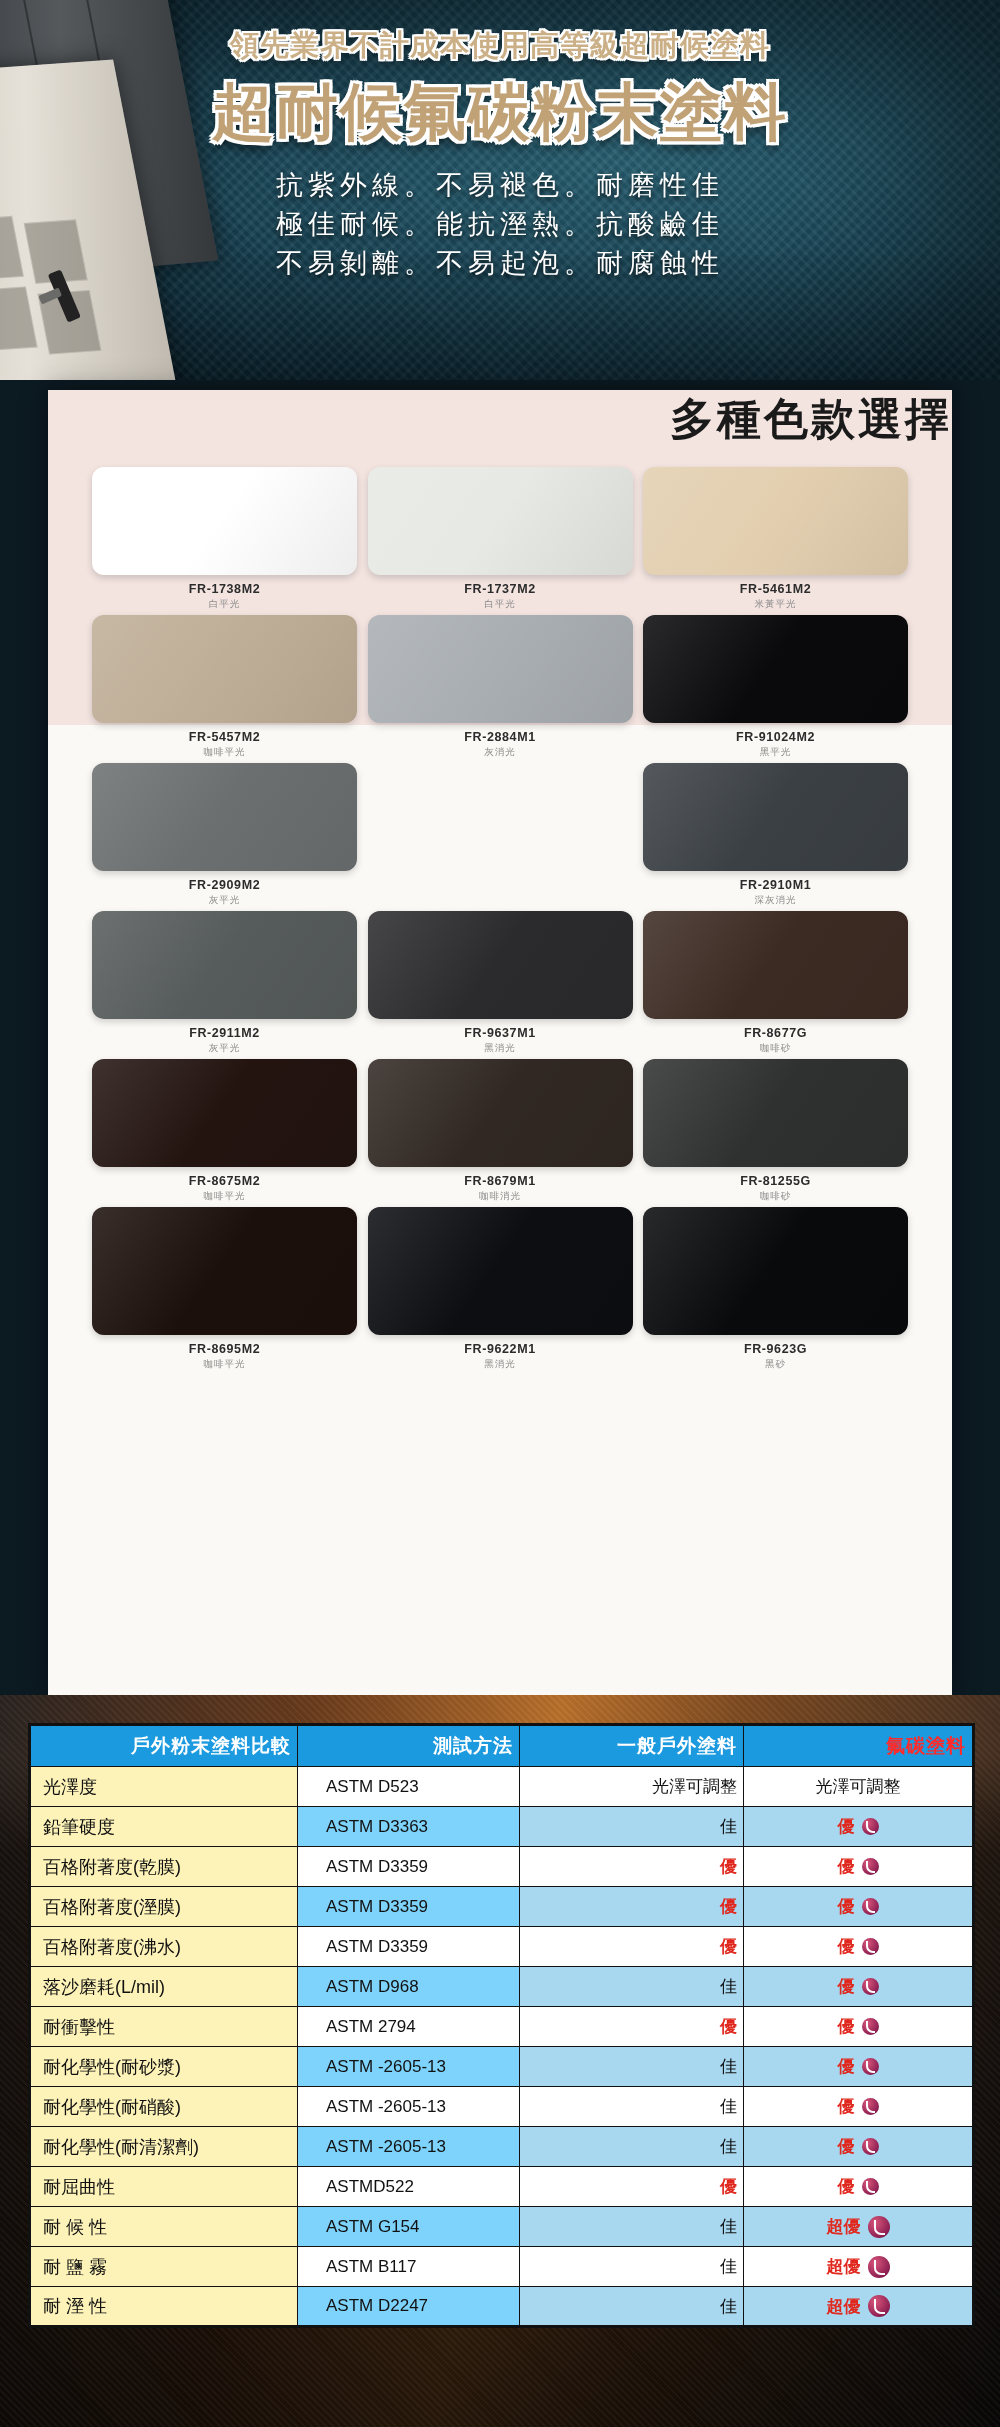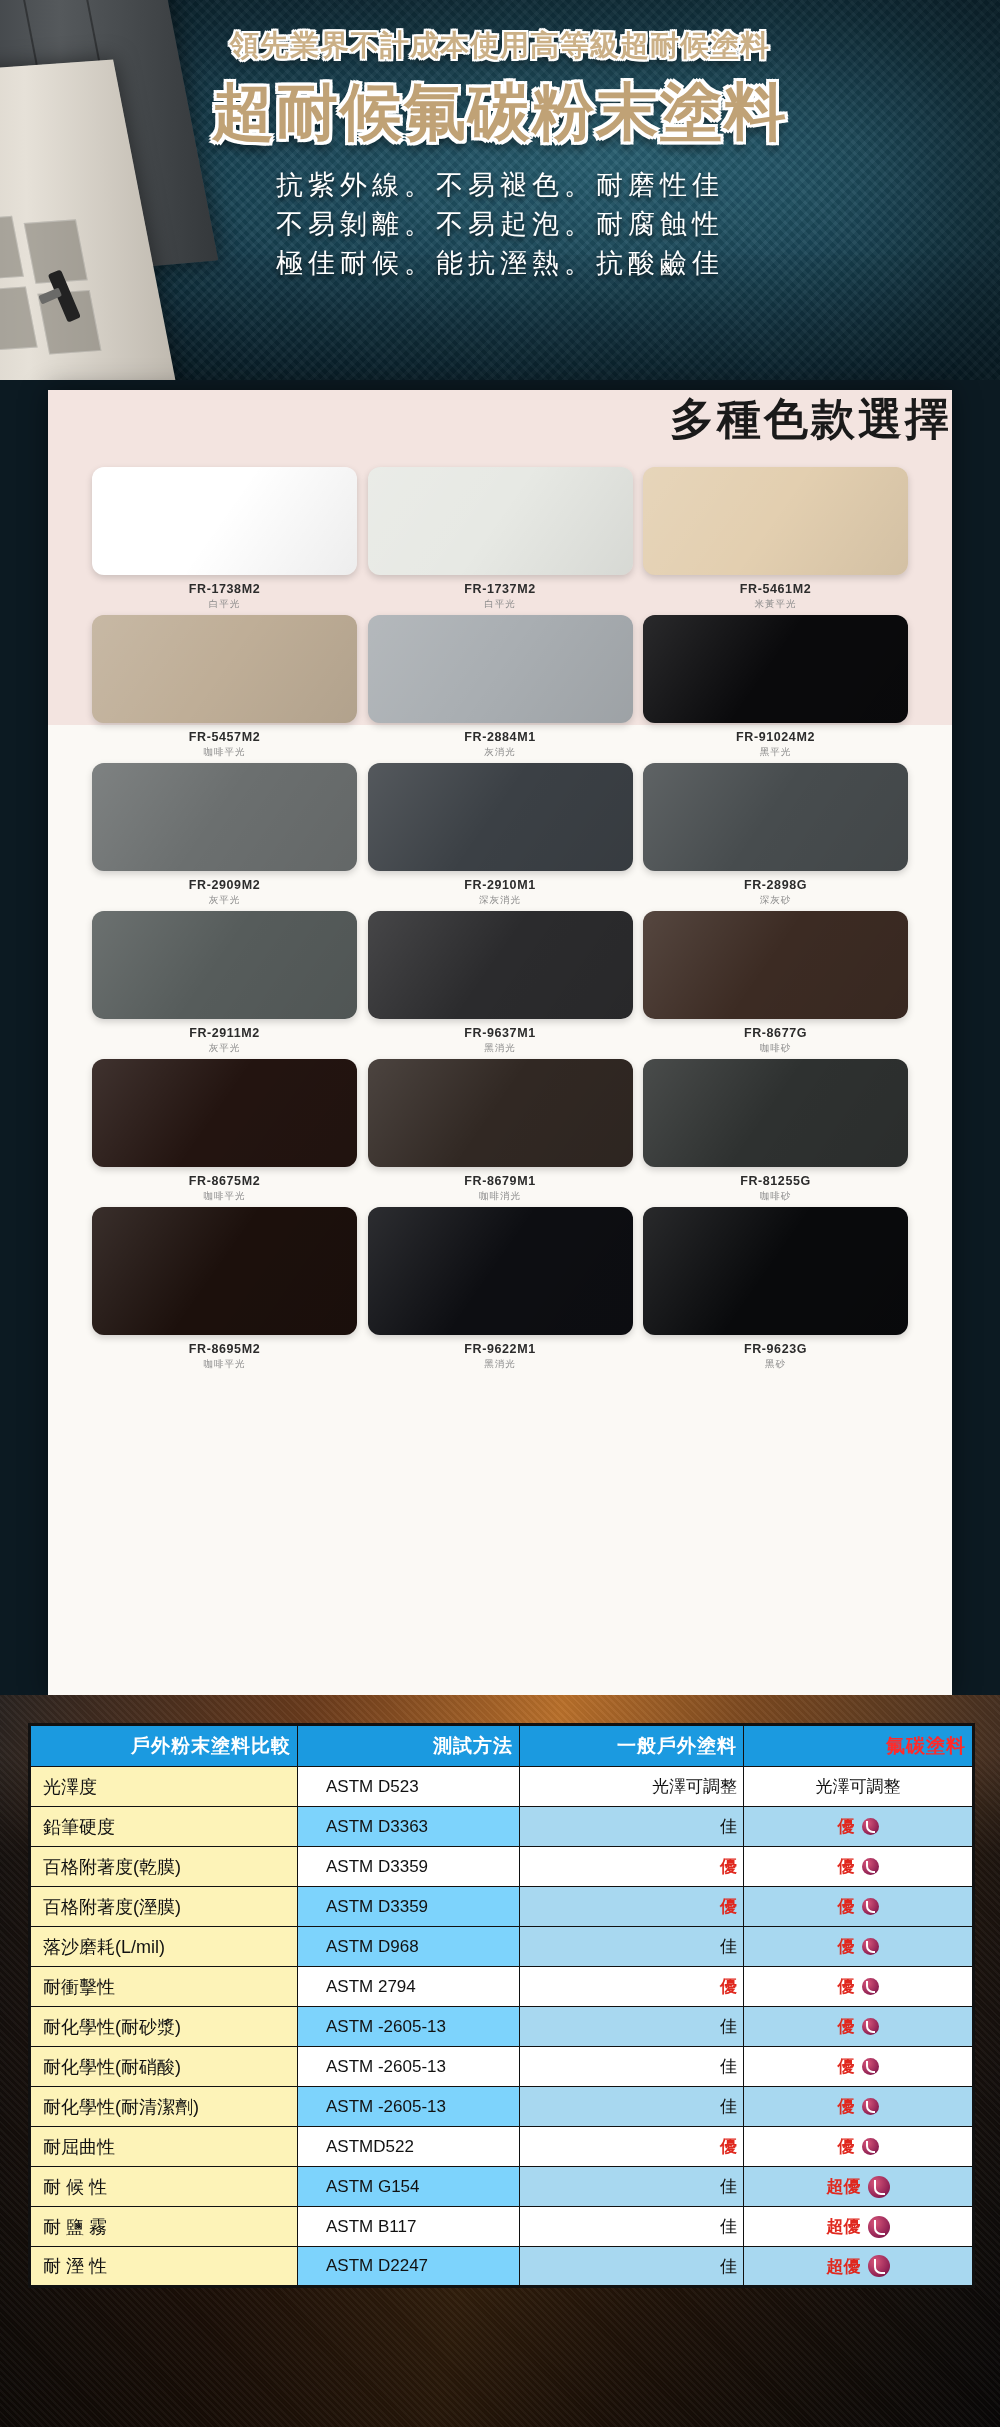--- a/index.html
+++ b/index.html
@@ -156,22 +156,22 @@
       <div class="door-panel" style="left:96px;top:230px;width:52px;height:62px;"></div>
     </div>
     <div class="handle"></div>
   </div>
 
   <div class="hero-txt">
     <div class="tagline">領先業界不計成本使用高等級超耐候塗料</div>
     <div class="bigtitle">超耐候氟碳粉末塗料</div>
     <div class="feat">
       <div>抗紫外線。不易褪色。耐磨性佳</div>
+      <div>極佳耐候。能抗溼熱。抗酸鹼佳</div>
       <div>不易剝離。不易起泡。耐腐蝕性</div>
-      <div>極佳耐候。能抗溼熱。抗酸鹼佳</div>
     </div>
   </div>
 </div>
 
 <div id="panel">
   <div class="pink"></div>
   <div class="panel-title">多種色款選擇</div>
   <div class="grid" id="swatch-grid">
       <div class="row">
         <div class="cell">
@@ -210,25 +210,20 @@
       <div class="row">
         <div class="cell">
           <div class="chip" style="background: rgb(107, 111, 111);"></div>
           <div class="code">FR-2909M2</div>
           <div class="cname">灰平光</div>
         </div>
         <div class="cell">
           <div class="chip" style="background: rgb(59, 64, 69);"></div>
           <div class="code">FR-2910M1</div>
           <div class="cname">深灰消光</div>
-        </div>
-        <div class="cell">
-          <div class="chip" style="background: rgb(71, 76, 78);"></div>
-          <div class="code">FR-2898G</div>
-          <div class="cname">深灰砂</div>
         </div>
       </div>
       <div class="row">
         <div class="cell">
           <div class="chip" style="background: rgb(86, 92, 91);"></div>
           <div class="code">FR-2911M2</div>
           <div class="cname">灰平光</div>
         </div>
         <div class="cell">
           <div class="chip" style="background: rgb(43, 43, 45);"></div>
@@ -332,20 +327,31 @@
           <td class="name">百格附著度(溼膜)</td>
           <td class="meth">ASTM D3359</td>
           <td class="gen"><span class="red">優</span></td>
           <td class="fc">
             <span class="cellflex">
               <span class="red">優</span>
               <span class="badge"></span>
             </span>
           </td>
         </tr>
+        <tr>
+          <td class="name">百格附著度(沸水)</td>
+          <td class="meth">ASTM D3359</td>
+          <td class="gen"><span class="red">優</span></td>
+          <td class="fc">
+            <span class="cellflex">
+              <span class="red">優</span>
+              <span class="badge"></span>
+            </span>
+          </td>
+        </tr>
         <tr class="alt">
           <td class="name">落沙磨耗(L/mil)</td>
           <td class="meth">ASTM D968</td>
           <td class="gen"><span class="">佳</span></td>
           <td class="fc">
             <span class="cellflex">
               <span class="red">優</span>
               <span class="badge"></span>
             </span>
           </td>

